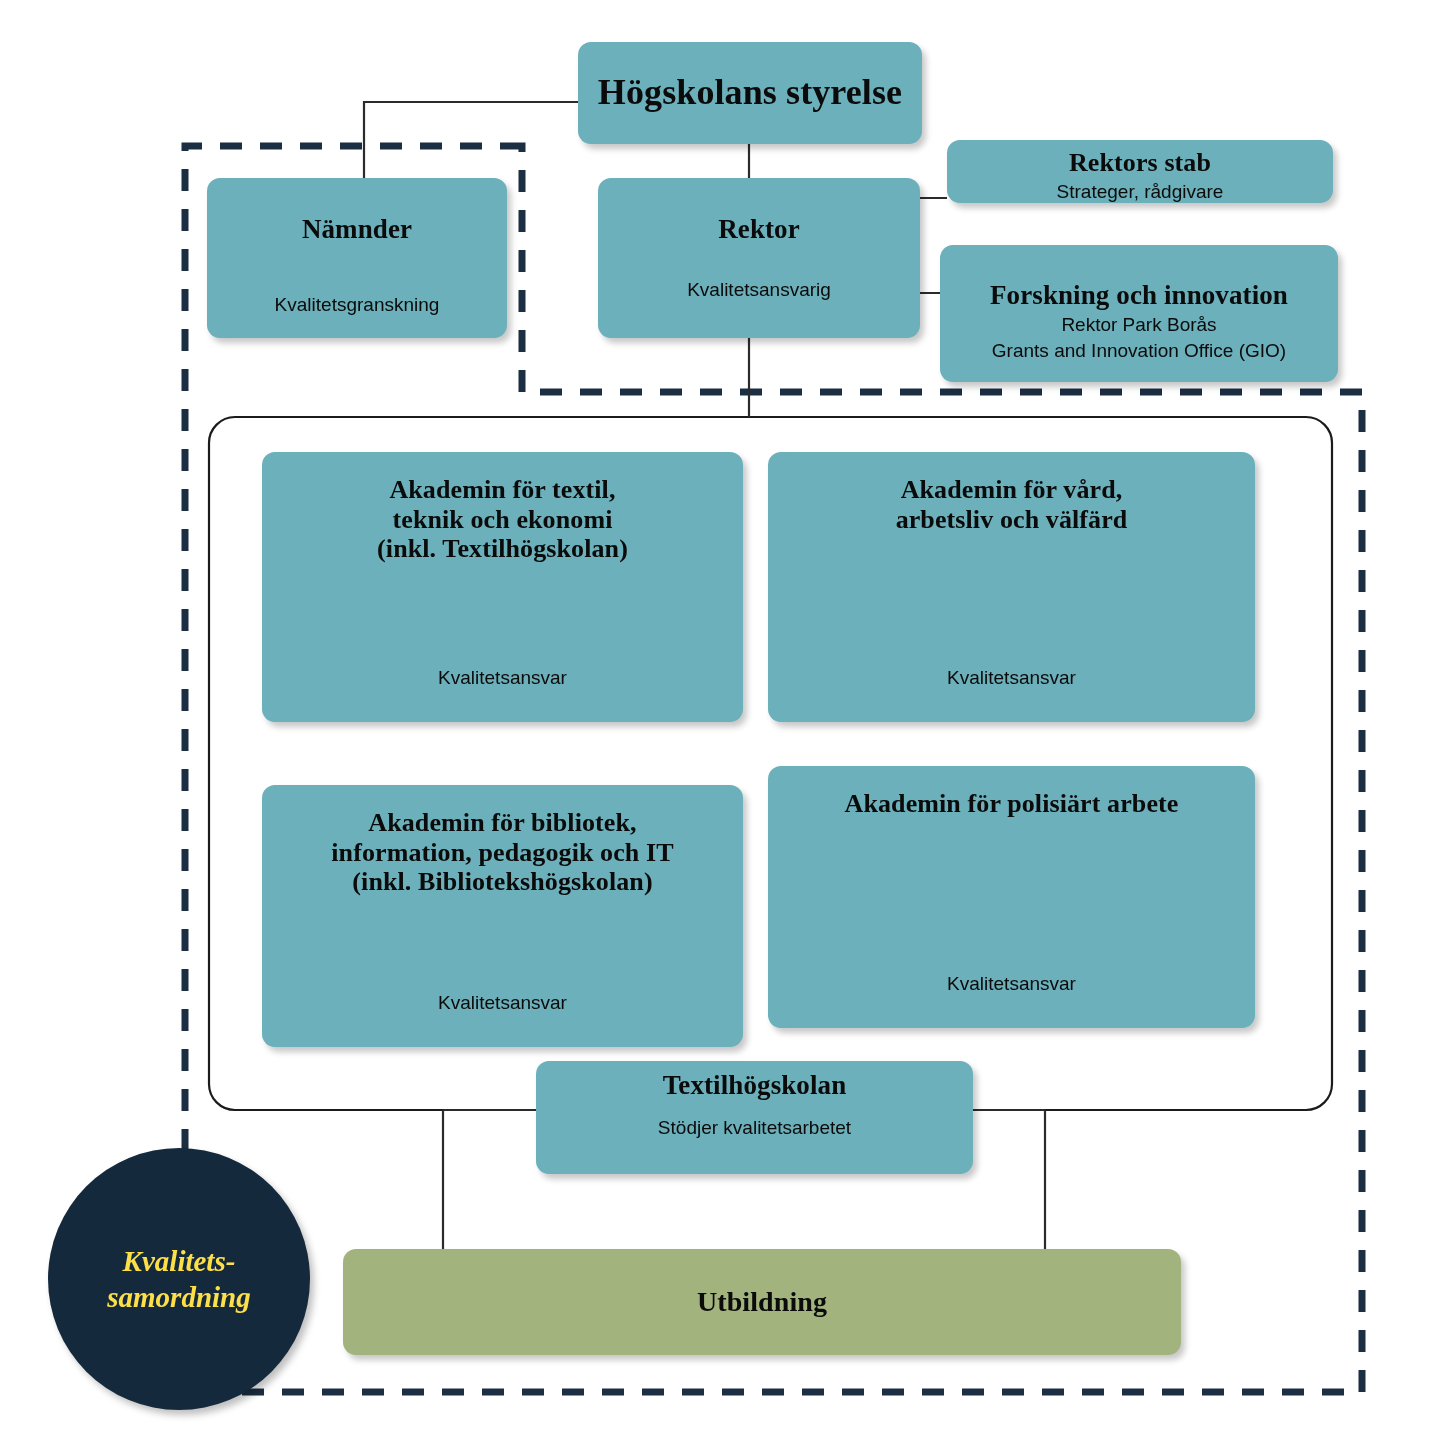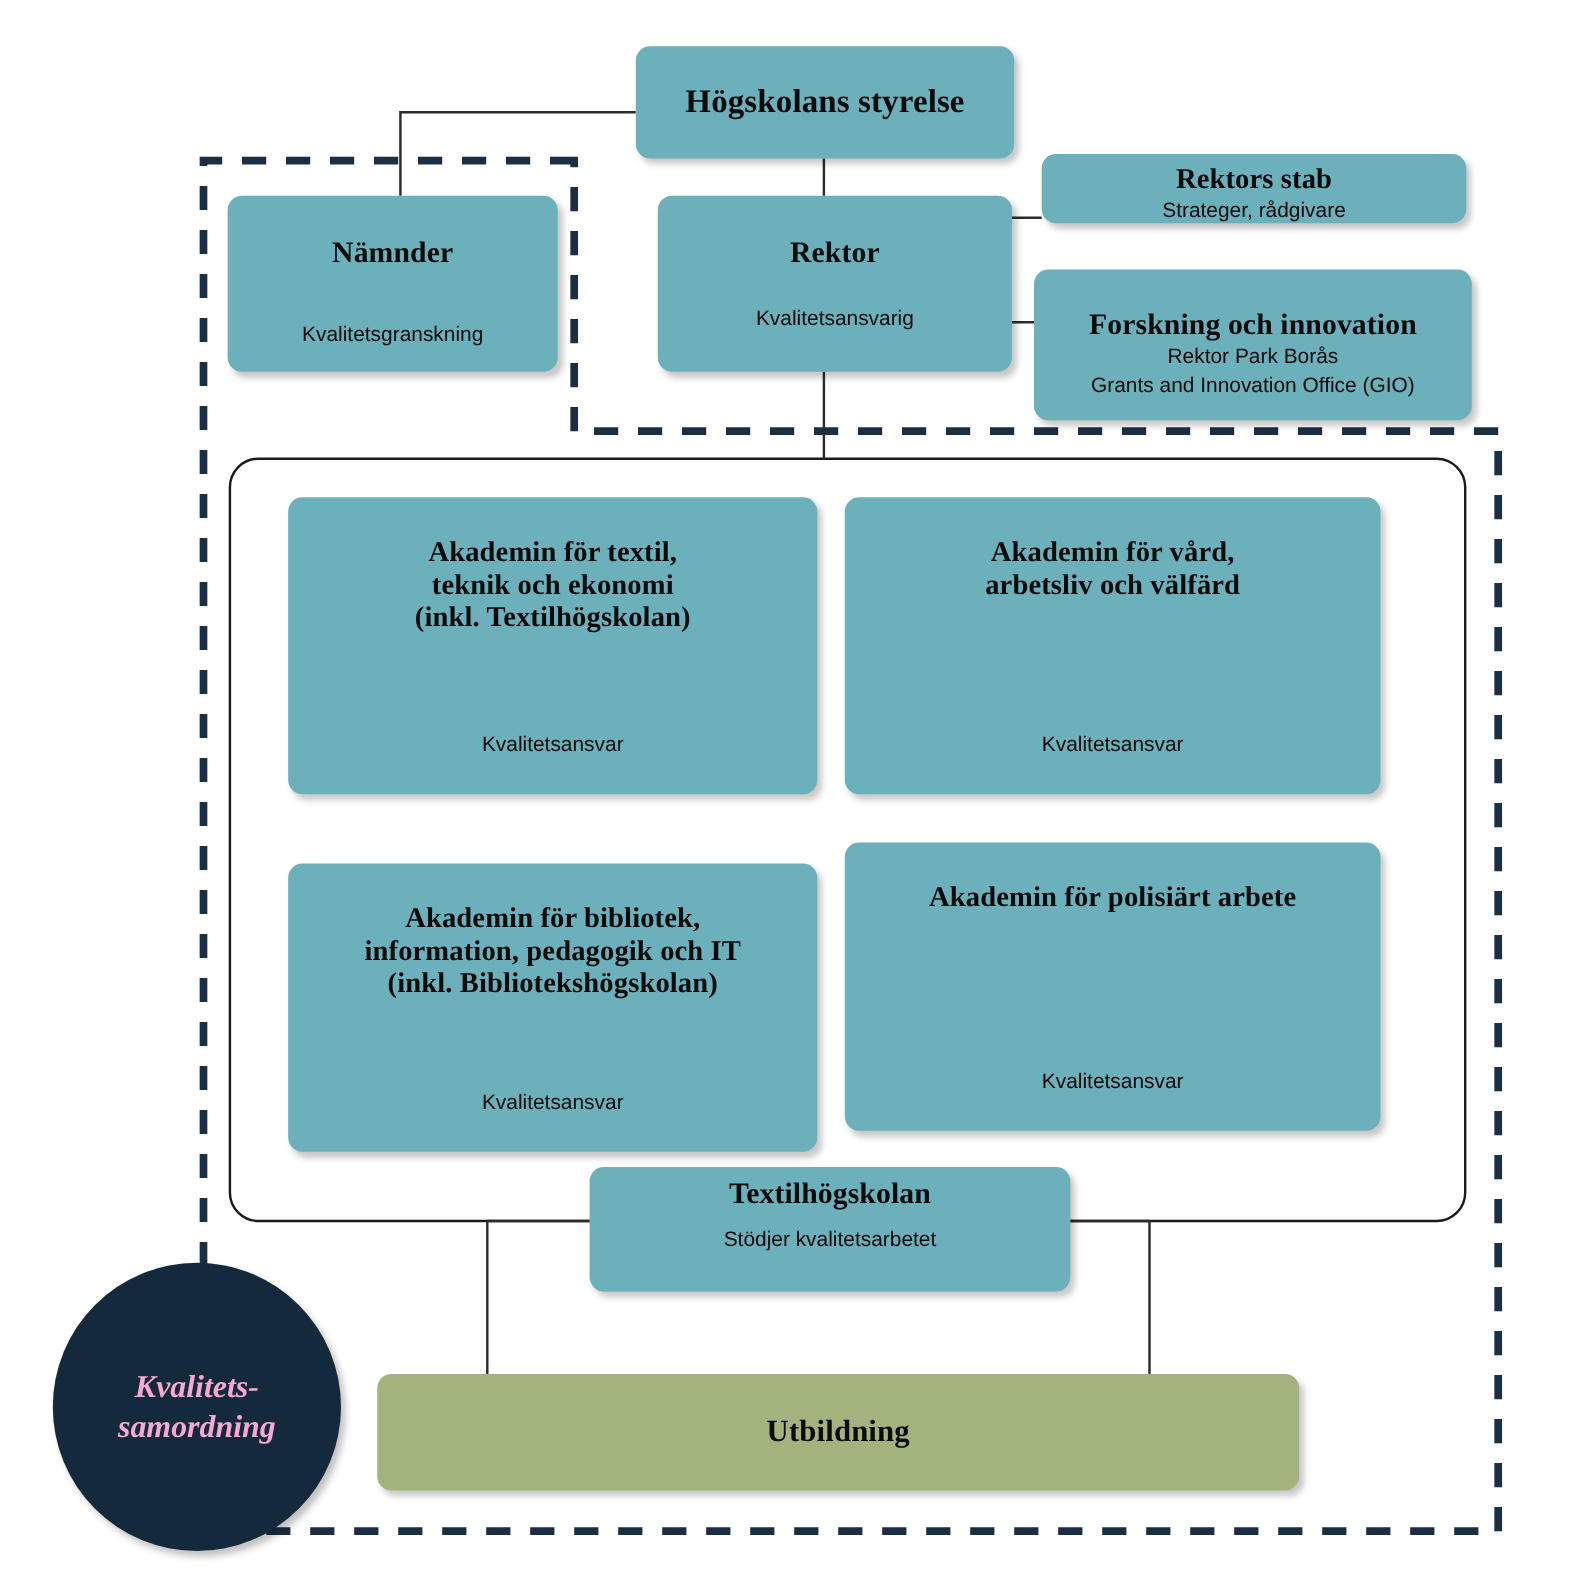--- a/index.html
+++ b/index.html
@@ -49,21 +49,21 @@
   .node .sub {
     font-family: "Liberation Sans", sans-serif;
     font-weight: normal;
     line-height: 1.2;
   }
   
   #node-styrelse {
     left: 578px; top: 42px; width: 344px; height: 102px;
     justify-content: center;
   }
-  #node-styrelse .title { font-size: 30px; }
+  #node-styrelse .title { font-size: 36px; }
 
   #node-namnder {
     left: 207px; top: 178px; width: 300px; height: 160px;
     padding-top: 36px;
     gap: 15px;
   }
   #node-namnder .title { font-size: 27px; }
   #node-namnder .sub { font-size: 19px; margin-top: 34px; }
 
   #node-rektor {
@@ -82,21 +82,21 @@
   #node-stab .sub { font-size: 19px; margin-top: 3px; }
 
   #node-forskning {
     left: 940px; top: 245px; width: 398px; height: 137px;
     padding-top: 35px;
   }
   #node-forskning .title { font-size: 27px; }
   #node-forskning .sub { font-size: 19px; margin-top: 3px; }
 
   .akademi {
-    padding-top: 35px;
+    padding-top: 23px;
     justify-content: space-between;
     padding-bottom: 32px;
   }
   .akademi .title { font-size: 26px; }
   .akademi .sub { font-size: 19px; }
 
   #node-ak-textil  { left: 262px; top: 452px; width: 481px; height: 270px; }
   #node-ak-vard    { left: 768px; top: 452px; width: 487px; height: 270px; }
   #node-ak-bibl    { left: 262px; top: 785px; width: 481px; height: 262px; }
   #node-ak-polis   { left: 768px; top: 766px; width: 487px; height: 262px; }
@@ -125,21 +125,21 @@
     display: flex;
     align-items: center;
     justify-content: center;
     text-align: center;
     z-index: 8;
   }
   #circle-kvalitet .label {
     font-family: "Liberation Serif", serif;
     font-style: italic;
     font-weight: bold;
-    color: #f9a8d4;
+    color: #fde047;
     font-size: 29px;
     line-height: 1.25;
     white-space: pre-line;
   }
 </style>
 </head>
 <body>
 
 <div id="stage">
 

